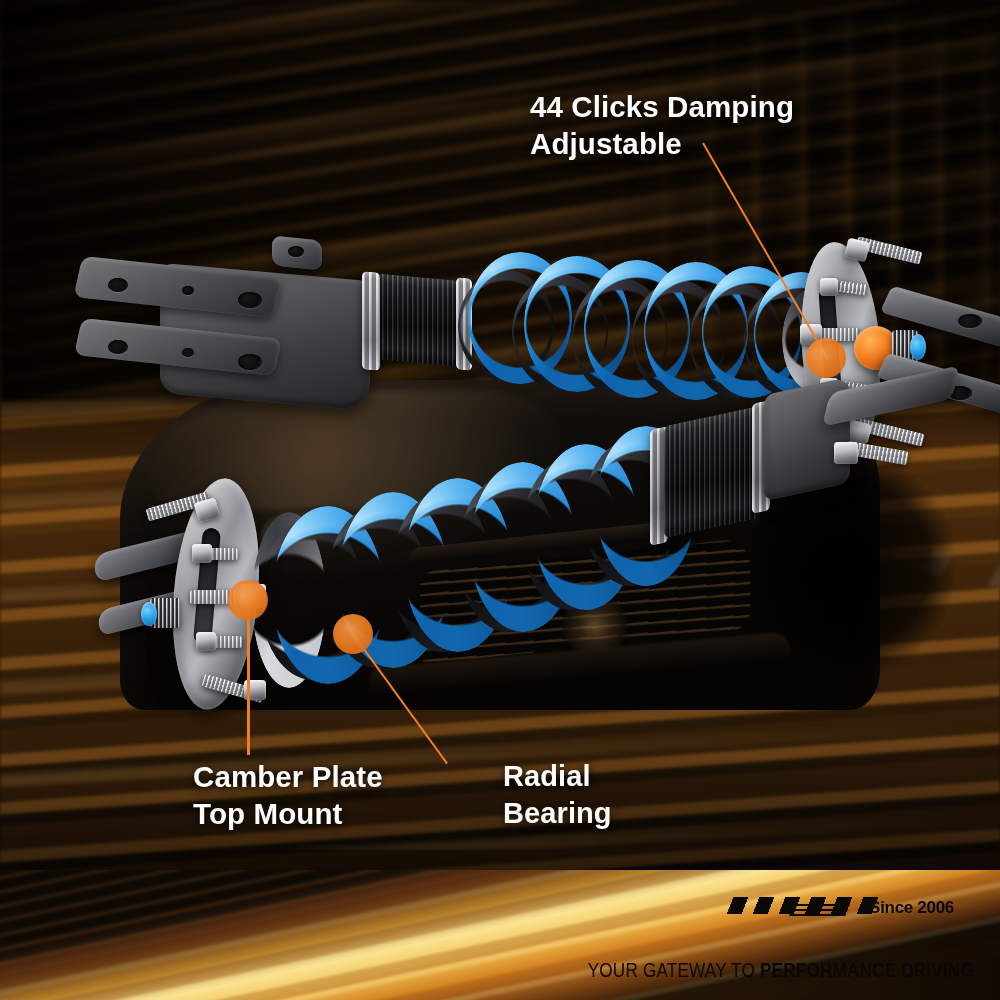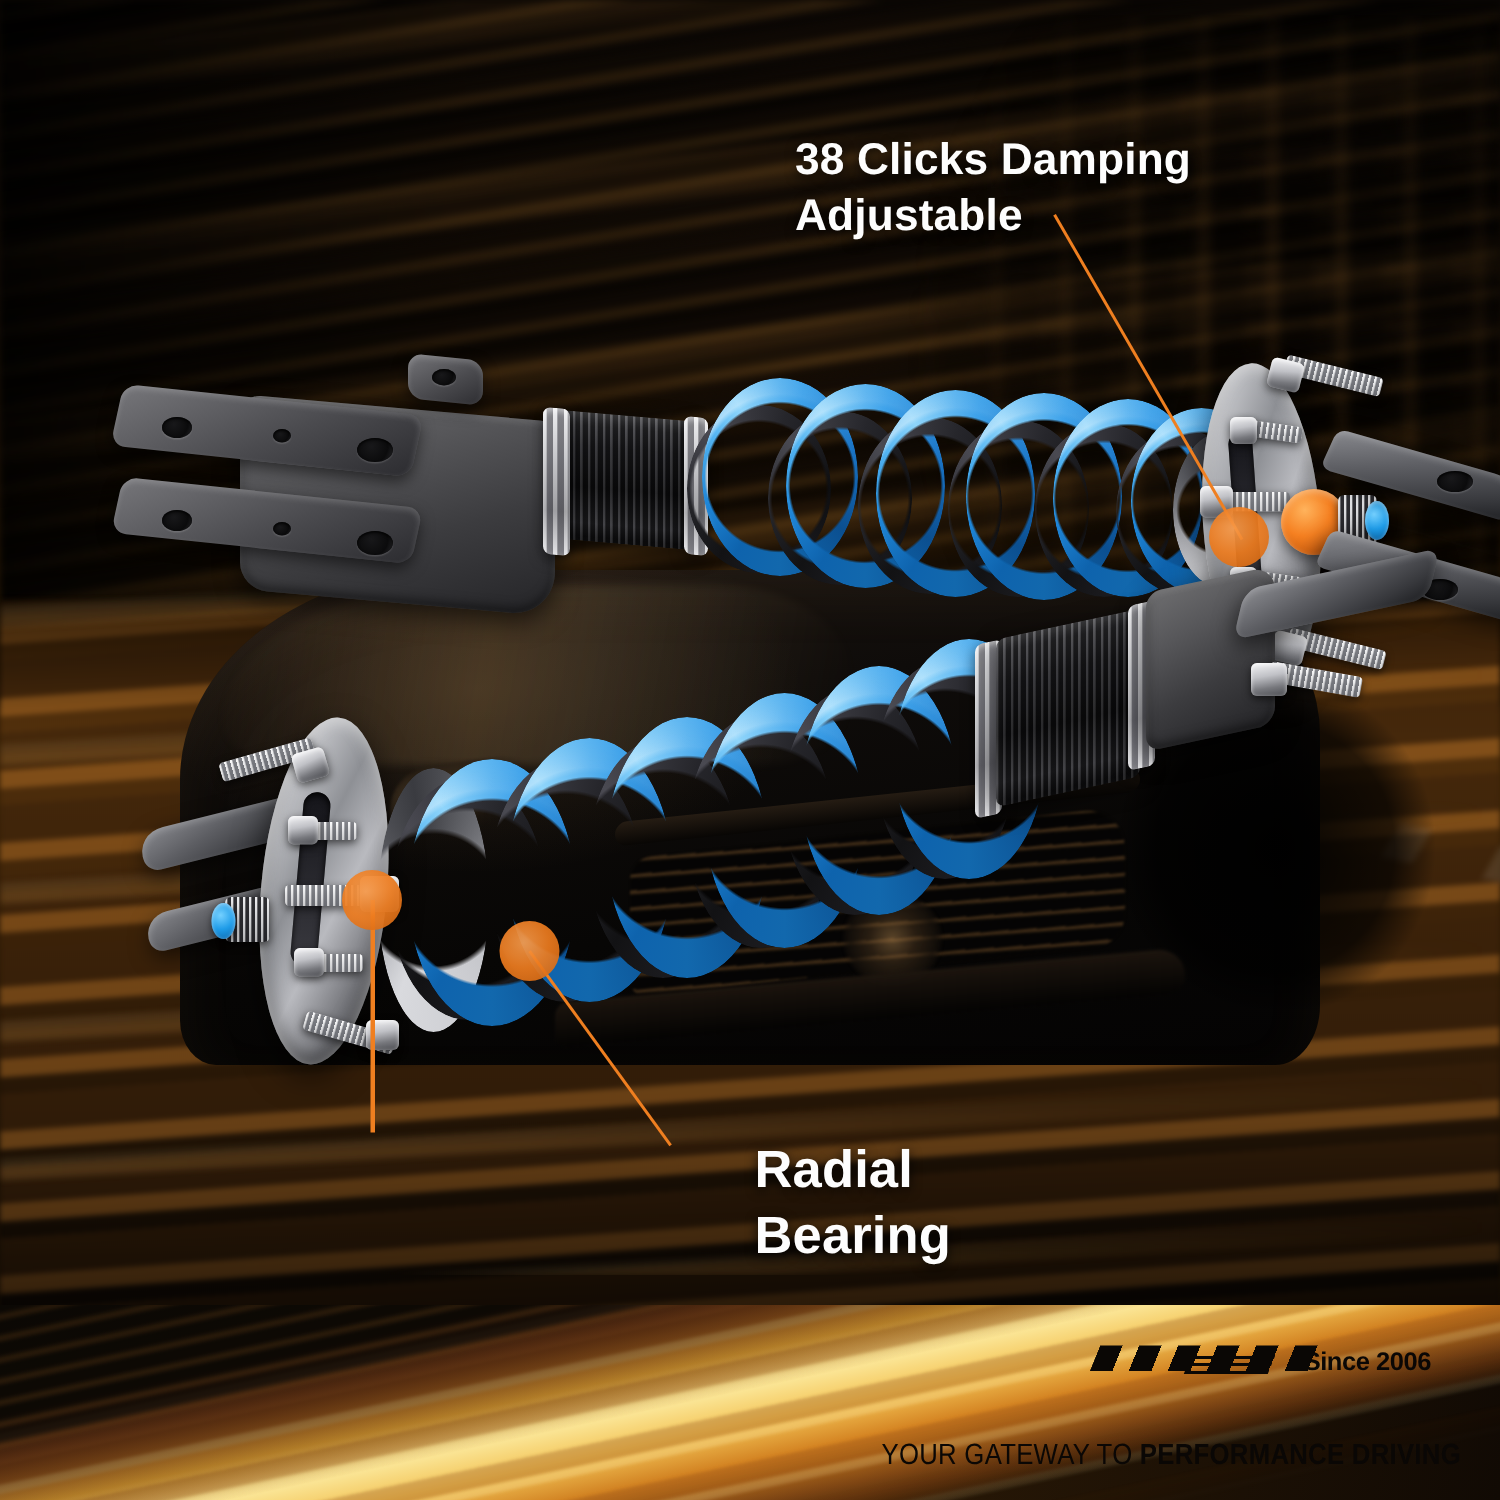--- a/index.html
+++ b/index.html
@@ -491,30 +491,32 @@
 
     <div class="knuckle" style="left:624px; top:-14px; width:86px; height:106px; transform:skewY(-12deg); border-radius:10px 16px 12px 10px;"></div>
     <div class="bracket-arm" style="left:686px; top:-20px; width:130px; height:32px; transform:skewY(-12deg) skewX(-14deg);"></div>
     <div class="stud" style="left:706px; top:46px; width:62px; height:14px; transform:rotate(10deg);"></div>
     <div class="nut" style="left:694px; top:42px; width:24px; height:22px;"></div>
   </div>
 
   <div class="leader" style="left:702px; top:143px; width:2.4px; height:250px;
               transform-origin:top center; transform:rotate(-30deg);"></div>
   <div class="dot-marker" style="left:806px; top:338px; width:40px; height:40px;"></div>
-  <div class="callout-text" style="left:530px; top:88px; font-size:29.5px;">38 Clicks Damping
+  <div class="callout-text" style="left:530px; top:88px; font-size:29.5px;">44 Clicks Damping
 Adjustable</div>
 
   <div class="leader" style="left:247px; top:600px; width:2.6px; height:155px;"></div>
   <div class="dot-marker" style="left:228px; top:580px; width:40px; height:40px;"></div>
+  <div class="callout-text" style="left:193px; top:758px; font-size:29.5px;">Camber Plate
+Top Mount</div>
 
   <div class="leader" style="left:352px; top:634px; width:2.4px; height:160px;
               transform-origin:top center; transform:rotate(-36deg);"></div>
   <div class="dot-marker" style="left:333px; top:614px; width:40px; height:40px;"></div>
-  <div class="callout-text" style="left:503px; top:758px; font-size:35px;">Radial
+  <div class="callout-text" style="left:503px; top:758px; font-size:29px;">Radial
 Bearing</div>
 
   <div class="banner">
     <div class="banner-streaks"></div>
     <div class="banner-streaks2"></div>
     <div class="banner-dark-wedge"></div>
     <div class="banner-dark-wedge2"></div>
 
     <div class="logo-wrap">
       <div class="since-lines"></div>

